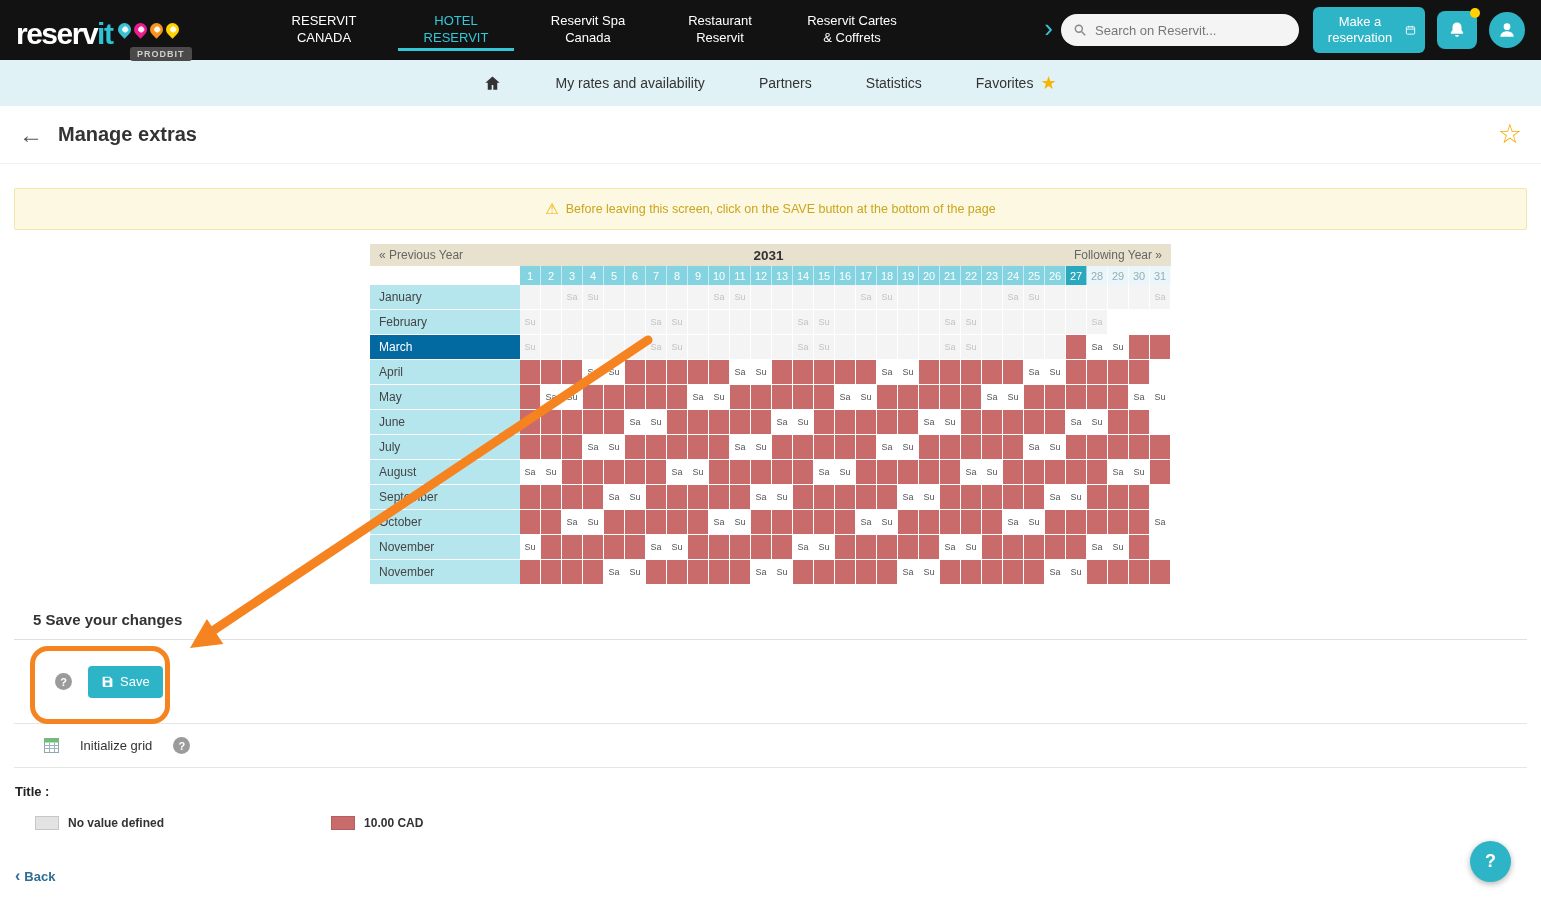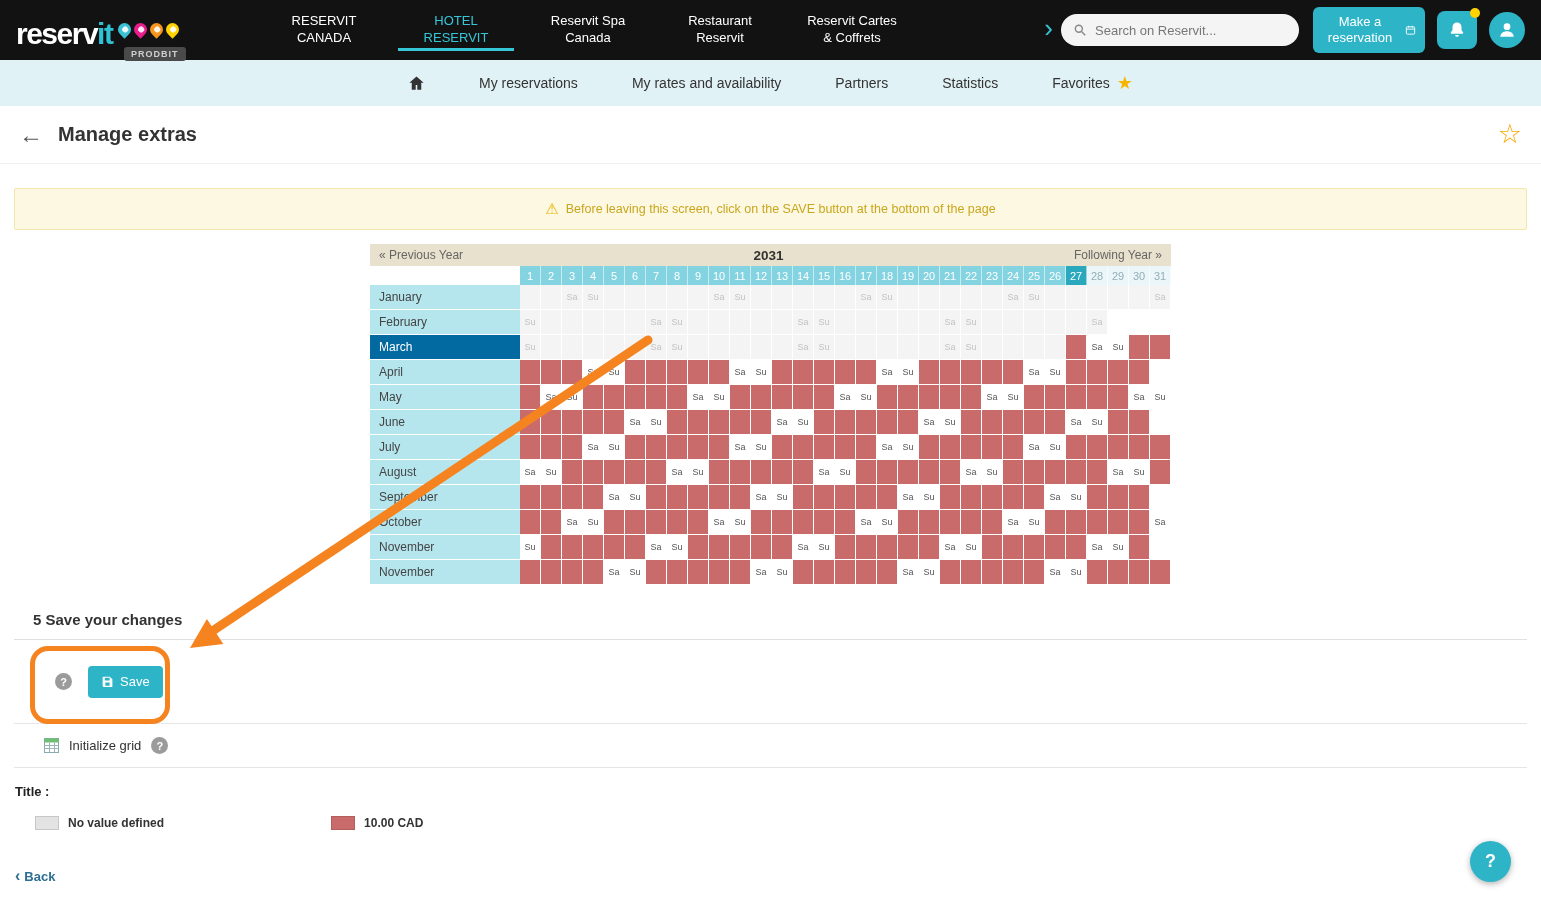--- a/index.html
+++ b/index.html
@@ -8,21 +8,21 @@
   .page { position:relative; width:1541px; height:911px; background:#fff; overflow:hidden; }
 
   
   .topbar { height:60px; background:#121212; display:flex; align-items:center; padding:0 16px; position:relative; }
   .logo { display:flex; align-items:flex-start; gap:6px; position:relative; width:214px; flex:0 0 auto; cursor:pointer; }
   .logo-text { font-size:30px; font-weight:bold; color:#fff; letter-spacing:-1.5px; line-height:1; margin-top:8px; }
   .logo-text .accent { color:#2fc1d4; }
   .pins { display:flex; gap:3px; margin-top:12px; }
   .pin { width:13px; height:13px; border-radius:50% 50% 50% 0; transform:rotate(-45deg); position:relative; }
   .pin::after { content:''; position:absolute; inset:3.5px; background:rgba(255,255,255,.9); border-radius:50%; }
-  .badge { position:absolute; left:108px; top:36px; background:#4a4a4a; color:#cfcfcf; font-size:9px; font-weight:bold; padding:2px 7px; border-radius:3px; letter-spacing:1px; }
+  .badge { position:absolute; left:114px; top:36px; background:#4a4a4a; color:#cfcfcf; font-size:9px; font-weight:bold; padding:2px 7px; border-radius:3px; letter-spacing:1px; }
   .pnav { display:flex; margin-left:28px; height:60px; }
   .pnav-item { max-width:132px; padding:0 17px; display:flex; align-items:center; text-align:center; color:#fff; font-size:13px; line-height:1.3; position:relative; cursor:pointer; }
   .pnav-item.active { color:#35c6d8; }
   .pnav-item.active::after { content:''; position:absolute; left:8px; right:8px; bottom:9px; height:3px; background:#35c6d8; }
   .nav-chevron { margin-left:auto; color:#35c6d8; font-size:26px; line-height:1; padding:0 8px 4px 0; cursor:pointer; }
   .search-pill { width:238px; height:32px; background:#f4f4f4; border-radius:17px; display:flex; align-items:center; gap:8px; padding:4px 12px; flex:0 0 auto; }
   .search-pill input { border:none; outline:none; background:transparent; font-size:13px; color:#555; width:180px; font-family:"Liberation Sans",sans-serif; }
   .search-pill input::placeholder { color:#777; }
   .mkres { margin-left:14px; background:#2eb4c7; border:none; border-radius:6px; width:112px; height:46px; color:#fff; font-size:13px; display:flex; align-items:center; gap:7px; padding:0 9px; cursor:pointer; font-family:"Liberation Sans",sans-serif; }
   .mkres .lbl { text-align:center; line-height:1.25; }
@@ -63,21 +63,21 @@
   .c.nv  { background:#f4f4f4; color:#c2c2c2; }
   .c.val { background:#c96b6b; }
   .c.wk  { background:#fff; color:#555; }
   .c.off { background:#fff; cursor:default; }
 
   
   .section-head { margin:26px 14px 0; padding:0 19px 11px; font-size:15px; font-weight:bold; color:#333; border-bottom:1px solid #e0e0e0; }
   .save-row { height:84px; display:flex; align-items:center; gap:16px; padding-left:41px; border-bottom:1px solid #e6e6e6; margin:0 14px; }
   .qmark { width:17px; height:17px; border-radius:50%; background:#9b9b9b; color:#fff; font-size:11px; font-weight:bold; display:flex; align-items:center; justify-content:center; cursor:pointer; flex:0 0 auto; }
   .save-btn { background:#2eb4c7; color:#fff; border:none; border-radius:4px; height:32px; padding:0 13px; font-size:13px; display:flex; align-items:center; gap:6px; cursor:pointer; font-family:"Liberation Sans",sans-serif; }
-  .init-row { height:44px; display:flex; align-items:center; gap:10px; padding-left:30px; border-bottom:1px solid #e6e6e6; margin:0 14px; font-size:13px; color:#333; }
+  .init-row { height:44px; display:flex; align-items:center; gap:21px; padding-left:30px; border-bottom:1px solid #e6e6e6; margin:0 14px; font-size:13px; color:#333; }
   .init-label { cursor:pointer; }
   .legend-title { padding-left:15px; margin-top:16px; font-size:13px; font-weight:bold; color:#222; }
   .legend-row { display:flex; align-items:center; margin-top:17px; padding-left:35px; }
   .legend-item { display:flex; align-items:center; gap:9px; }
   .legend-item + .legend-item { margin-left:167px; }
   .swatch { width:24px; height:14px; border:1px solid rgba(0,0,0,.12); }
   .legend-label { font-size:12px; font-weight:bold; color:#333; }
   .back-link { margin-top:38px; padding-left:15px; font-size:13px; color:#2d6f92; cursor:pointer; display:flex; align-items:center; gap:4px; font-weight:bold; }
   .back-link .chev { font-size:16px; line-height:1; }
 
@@ -149,21 +149,20 @@
     </button>
   </header>
 
   <nav class="subnav">
     <div class="home-btn">
       <svg width="19" height="19" viewBox="0 0 24 24" fill="#333">
           <path d="M12 3l9 8h-3v9h-5v-6h-2v6H6v-9H3z"></path>
         </svg>
     </div>
     <div id="subnav-items" style="display:flex">
-        <div class="snav-item">My reservations</div>
         <div class="snav-item">My rates and availability</div>
         <div class="snav-item">Partners</div>
         <div class="snav-item">Statistics</div>
         <div class="snav-item">Favorites<span class="star">★</span></div>
       </div>
   </nav>
 
   <div class="titlebar">
     <span class="back-arrow">←</span>
     <h1 class="page-title">Manage extras</h1>

